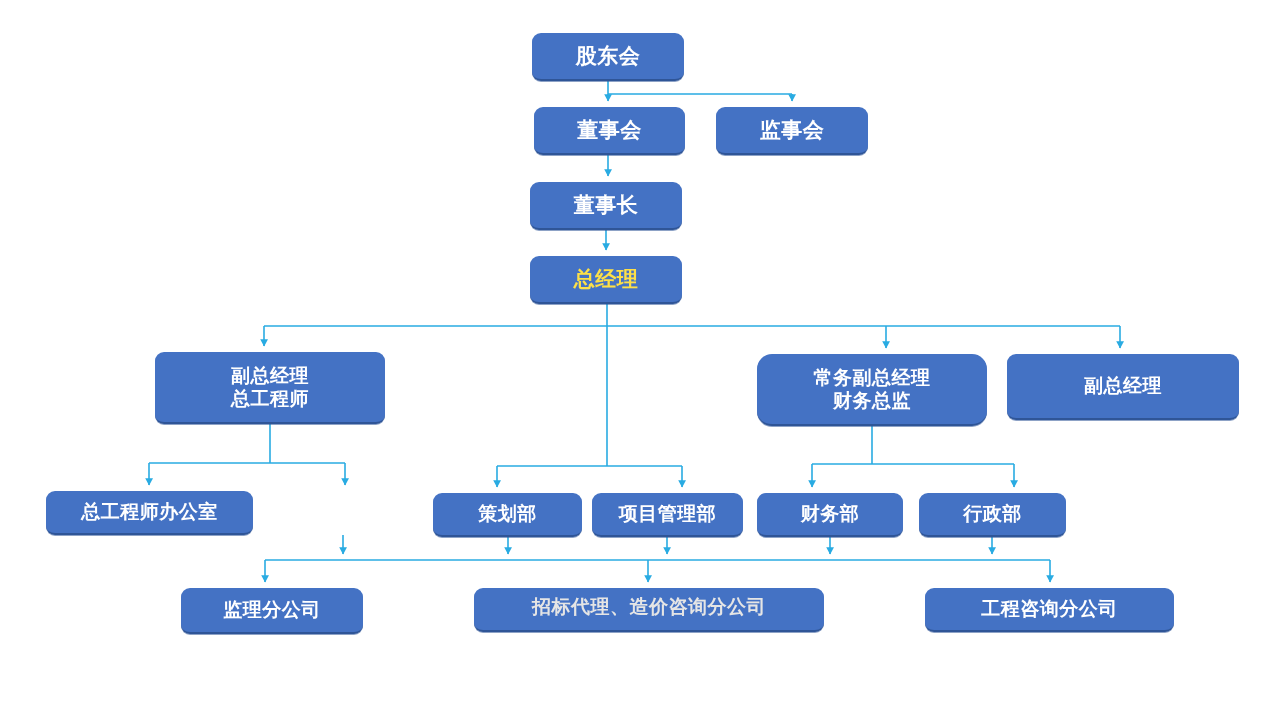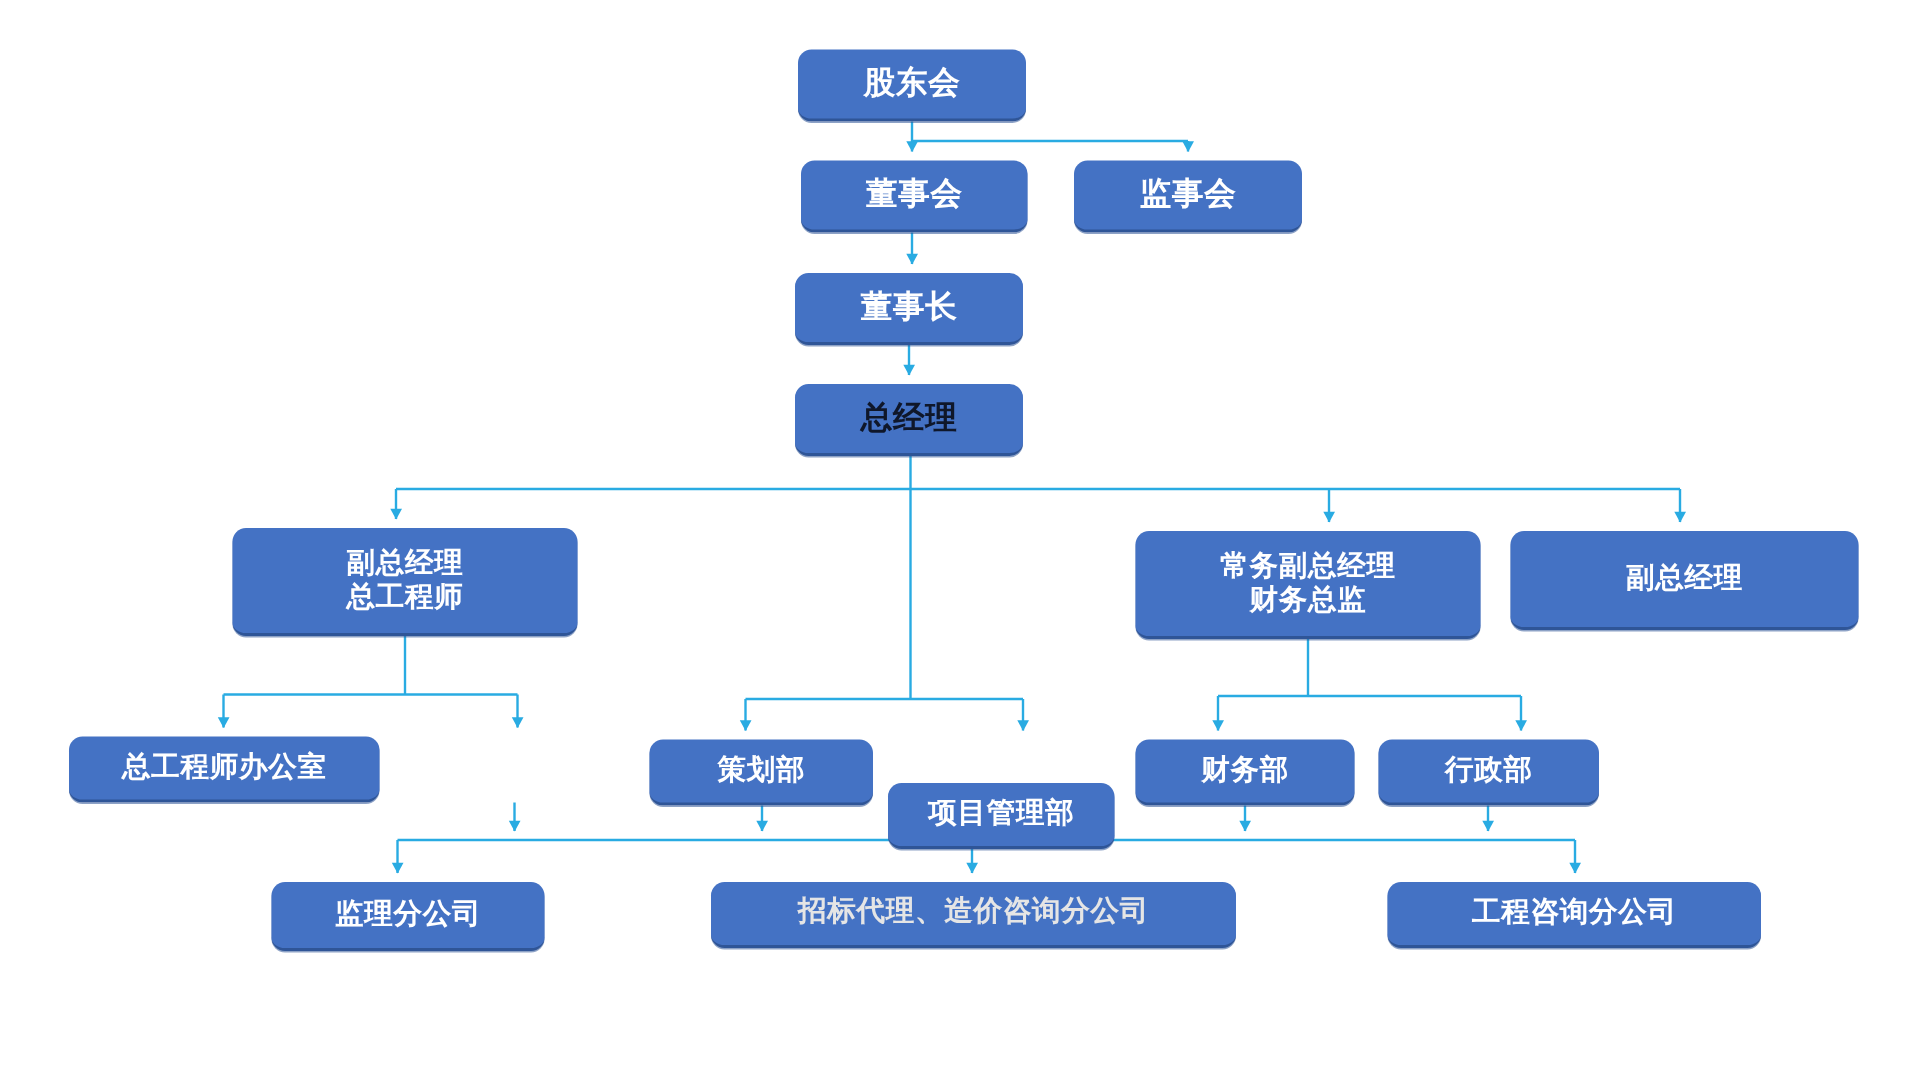--- a/index.html
+++ b/index.html
@@ -111,41 +111,41 @@
   </div>
   <div class="node" style="left: 534px; top: 107px; width: 151px; height: 48px; font-size: 21px; background: rgb(68, 114, 196); color: rgb(255, 255, 255); border-bottom-color: rgb(47, 85, 151);">
     <span class="node-label">董事会</span>
   </div>
   <div class="node" style="left: 716px; top: 107px; width: 152px; height: 48px; font-size: 21px; background: rgb(68, 114, 196); color: rgb(255, 255, 255); border-bottom-color: rgb(47, 85, 151);">
     <span class="node-label">监事会</span>
   </div>
   <div class="node" style="left: 530px; top: 182px; width: 152px; height: 48px; font-size: 21px; background: rgb(68, 114, 196); color: rgb(255, 255, 255); border-bottom-color: rgb(47, 85, 151);">
     <span class="node-label">董事长</span>
   </div>
-  <div class="node" style="left: 530px; top: 256px; width: 152px; height: 48px; font-size: 21px; background: rgb(68, 114, 196); color: #0f172a; border-bottom-color: rgb(47, 85, 151);">
+  <div class="node" style="left: 530px; top: 256px; width: 152px; height: 48px; font-size: 21px; background: rgb(68, 114, 196); color: #fde047; border-bottom-color: rgb(47, 85, 151);">
     <span class="node-label">总经理</span>
   </div>
   <div class="node" style="left: 155px; top: 352px; width: 230px; height: 72px; font-size: 19px; background: rgb(68, 114, 196); color: rgb(255, 255, 255); border-bottom-color: rgb(47, 85, 151);">
     <span class="node-label">副总经理
 总工程师</span>
   </div>
-  <div class="node" style="left: 757px; top: 354px; width: 230px; height: 72px; font-size: 19px; background: rgb(68, 114, 196); color: rgb(255, 255, 255); border-bottom-color: rgb(47, 85, 151);">
+  <div class="node" style="left: 757px; top: 354px; width: 230px; height: 72px; font-size: 19px; background: rgb(68, 114, 196); color: rgb(255, 255, 255); border-bottom-color: rgb(47, 85, 151); border-radius: 15px;">
     <span class="node-label">常务副总经理
 财务总监</span>
   </div>
   <div class="node" style="left: 1007px; top: 354px; width: 232px; height: 66px; font-size: 19px; background: rgb(68, 114, 196); color: rgb(255, 255, 255); border-bottom-color: rgb(47, 85, 151);">
     <span class="node-label">副总经理</span>
   </div>
   <div class="node" style="left: 46px; top: 491px; width: 207px; height: 44px; font-size: 19px; background: rgb(68, 114, 196); color: rgb(255, 255, 255); border-bottom-color: rgb(47, 85, 151);">
     <span class="node-label">总工程师办公室</span>
   </div>
   <div class="node" style="left: 433px; top: 493px; width: 149px; height: 44px; font-size: 19px; background: rgb(68, 114, 196); color: rgb(255, 255, 255); border-bottom-color: rgb(47, 85, 151);">
     <span class="node-label">策划部</span>
   </div>
-  <div class="node" style="left: 592px; top: 522px; width: 151px; height: 44px; font-size: 19px; background: rgb(68, 114, 196); color: rgb(255, 255, 255); border-bottom-color: rgb(47, 85, 151);">
+  <div class="node" style="left: 592px; top: 493px; width: 151px; height: 44px; font-size: 19px; background: rgb(68, 114, 196); color: rgb(255, 255, 255); border-bottom-color: rgb(47, 85, 151);">
     <span class="node-label">项目管理部</span>
   </div>
   <div class="node" style="left: 757px; top: 493px; width: 146px; height: 44px; font-size: 19px; background: rgb(68, 114, 196); color: rgb(255, 255, 255); border-bottom-color: rgb(47, 85, 151);">
     <span class="node-label">财务部</span>
   </div>
   <div class="node" style="left: 919px; top: 493px; width: 147px; height: 44px; font-size: 19px; background: rgb(68, 114, 196); color: rgb(255, 255, 255); border-bottom-color: rgb(47, 85, 151);">
     <span class="node-label">行政部</span>
   </div>
   <div class="node" style="left: 181px; top: 588px; width: 182px; height: 46px; font-size: 19px; background: rgb(68, 114, 196); color: rgb(255, 255, 255); border-bottom-color: rgb(47, 85, 151);">
     <span class="node-label">监理分公司</span>

